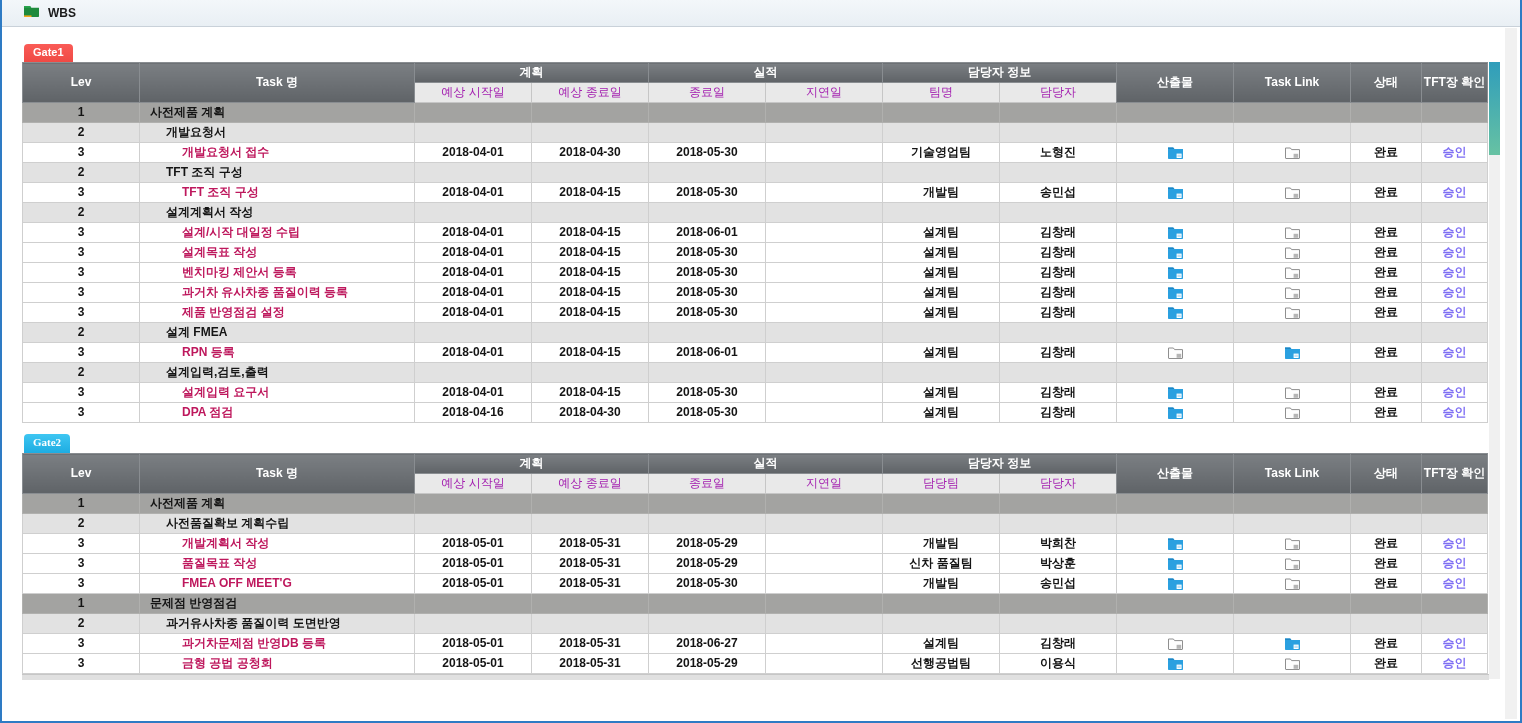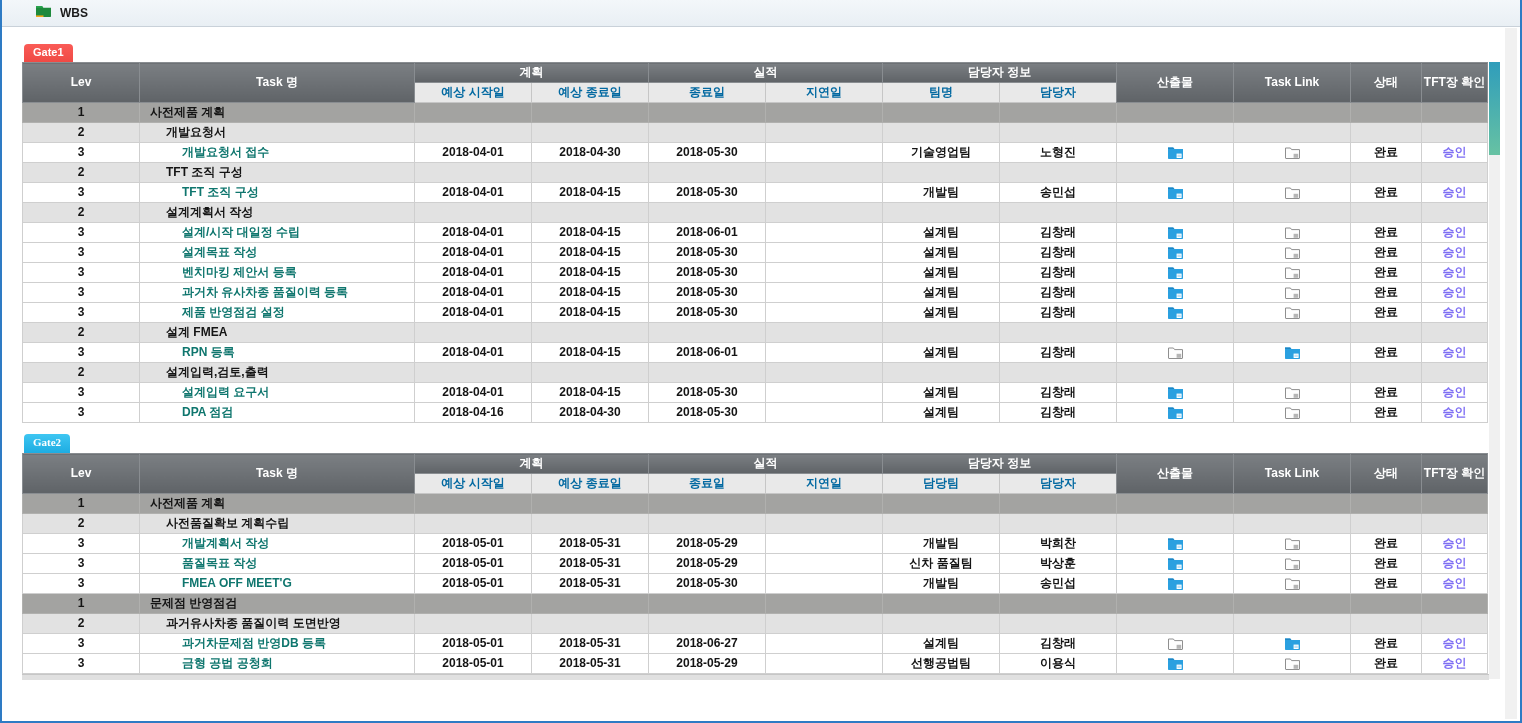--- a/index.html
+++ b/index.html
@@ -1,42 +1,42 @@
 <!DOCTYPE html>
 <html><head>
 <meta charset="utf-8">
 <style>
   html,body{margin:0;padding:0;background:#fff;}
   .window{position:relative;width:1522px;height:723px;box-sizing:border-box;
     border-left:2px solid #2e7bc4;border-right:2px solid #2e7bc4;border-bottom:2px solid #2e7bc4;
     background:#fff;font-family:"Liberation Sans",sans-serif;overflow:hidden;}
   .titlebar{position:absolute;top:0;left:0;right:0;height:27px;background:linear-gradient(#f3f7fa,#e9eff4);
-    border-bottom:1px solid #c9d1d9;display:flex;align-items:center;padding-left:33px;box-sizing:border-box;}
+    border-bottom:1px solid #c9d1d9;display:flex;align-items:center;padding-left:21px;box-sizing:border-box;}
   .titlebar .title{font-size:12px;font-weight:bold;color:#1b1b1b;margin-left:8px;}
   .badge{position:absolute;left:22px;height:23px;padding:0 9px;border-radius:4px;color:#fff;
     font-size:11px;font-weight:bold;line-height:17px;}
   .badge.g1{top:44px;background:linear-gradient(#fa5b56,#ec4540);}
   .badge.g2{top:434px;background:linear-gradient(#3ec6f2,#17a7de);font-family:Liberation Serif, serif;}
   table.wbs{position:absolute;left:20px;border-collapse:collapse;table-layout:fixed;width:1465px;font-size:12px;}
   table.wbs.gidx0{top:62px;}
   table.wbs.gidx1{top:453px;}
   .wbs th,.wbs td{padding:0;height:19px;line-height:19px;overflow:hidden;white-space:nowrap;}
   .wbs thead tr.h1 th{background:linear-gradient(180deg,#7b7f83,#5f6367);color:#fff;
     border:1px solid #898d91;font-weight:bold;}
-  .wbs thead tr.h2 th{background:#e9e9e9;color:#0369a1;border:1px solid #c6c6c6;font-weight:bold;}
+  .wbs thead tr.h2 th{background:#e9e9e9;color:#a21caf;border:1px solid #c6c6c6;font-weight:normal;}
   .wbs tbody td{border:1px solid #cfcfcf;color:#141414;font-weight:bold;}
   .wbs tr.lv1 td{background:#a3a3a1;border-color:#b0b0ae;}
   .wbs tr.lv2 td{background:#e2e2e2;}
   .wbs tr.lv3 td{background:#fff;}
   .td-c{text-align:center;}
   .task{text-align:left;}
   .ind1{padding-left:10px !important;}
   .ind2{padding-left:26px !important;}
   .ind3{padding-left:42px !important;}
-  .tlink{color:#0f766e;cursor:pointer;}
+  .tlink{color:#be185d;cursor:pointer;}
   .approve{color:#7e6ef4;cursor:pointer;}
   .vscroll{position:absolute;left:1487px;top:62px;width:11px;height:617px;background:#f0f0f0;}
   .vthumb{position:absolute;top:0;left:0;width:11px;height:93px;background:linear-gradient(180deg,#2f9dbb,#67c2a3);}
   .outer-strip{position:absolute;left:1503px;top:28px;width:12px;height:691px;background:#f1f1f1;}
   .clip-row{position:absolute;left:20px;top:674px;width:1467px;height:5px;background:#e0e0e0;border-top:1px solid #c6c6c6;}
   .btnbar{position:absolute;left:0;right:0;top:684px;text-align:center;}
   .btnbar button{font-family:"Liberation Sans",sans-serif;font-size:12px;font-weight:bold;color:#2f3c67;
     background:linear-gradient(#fbfbfb,#e7e7e7);border:1px solid #a9b1bb;border-radius:3px;
     height:20px;padding:0 10px;margin:0 3px;cursor:pointer;}
   .appicon{display:inline-block;}

